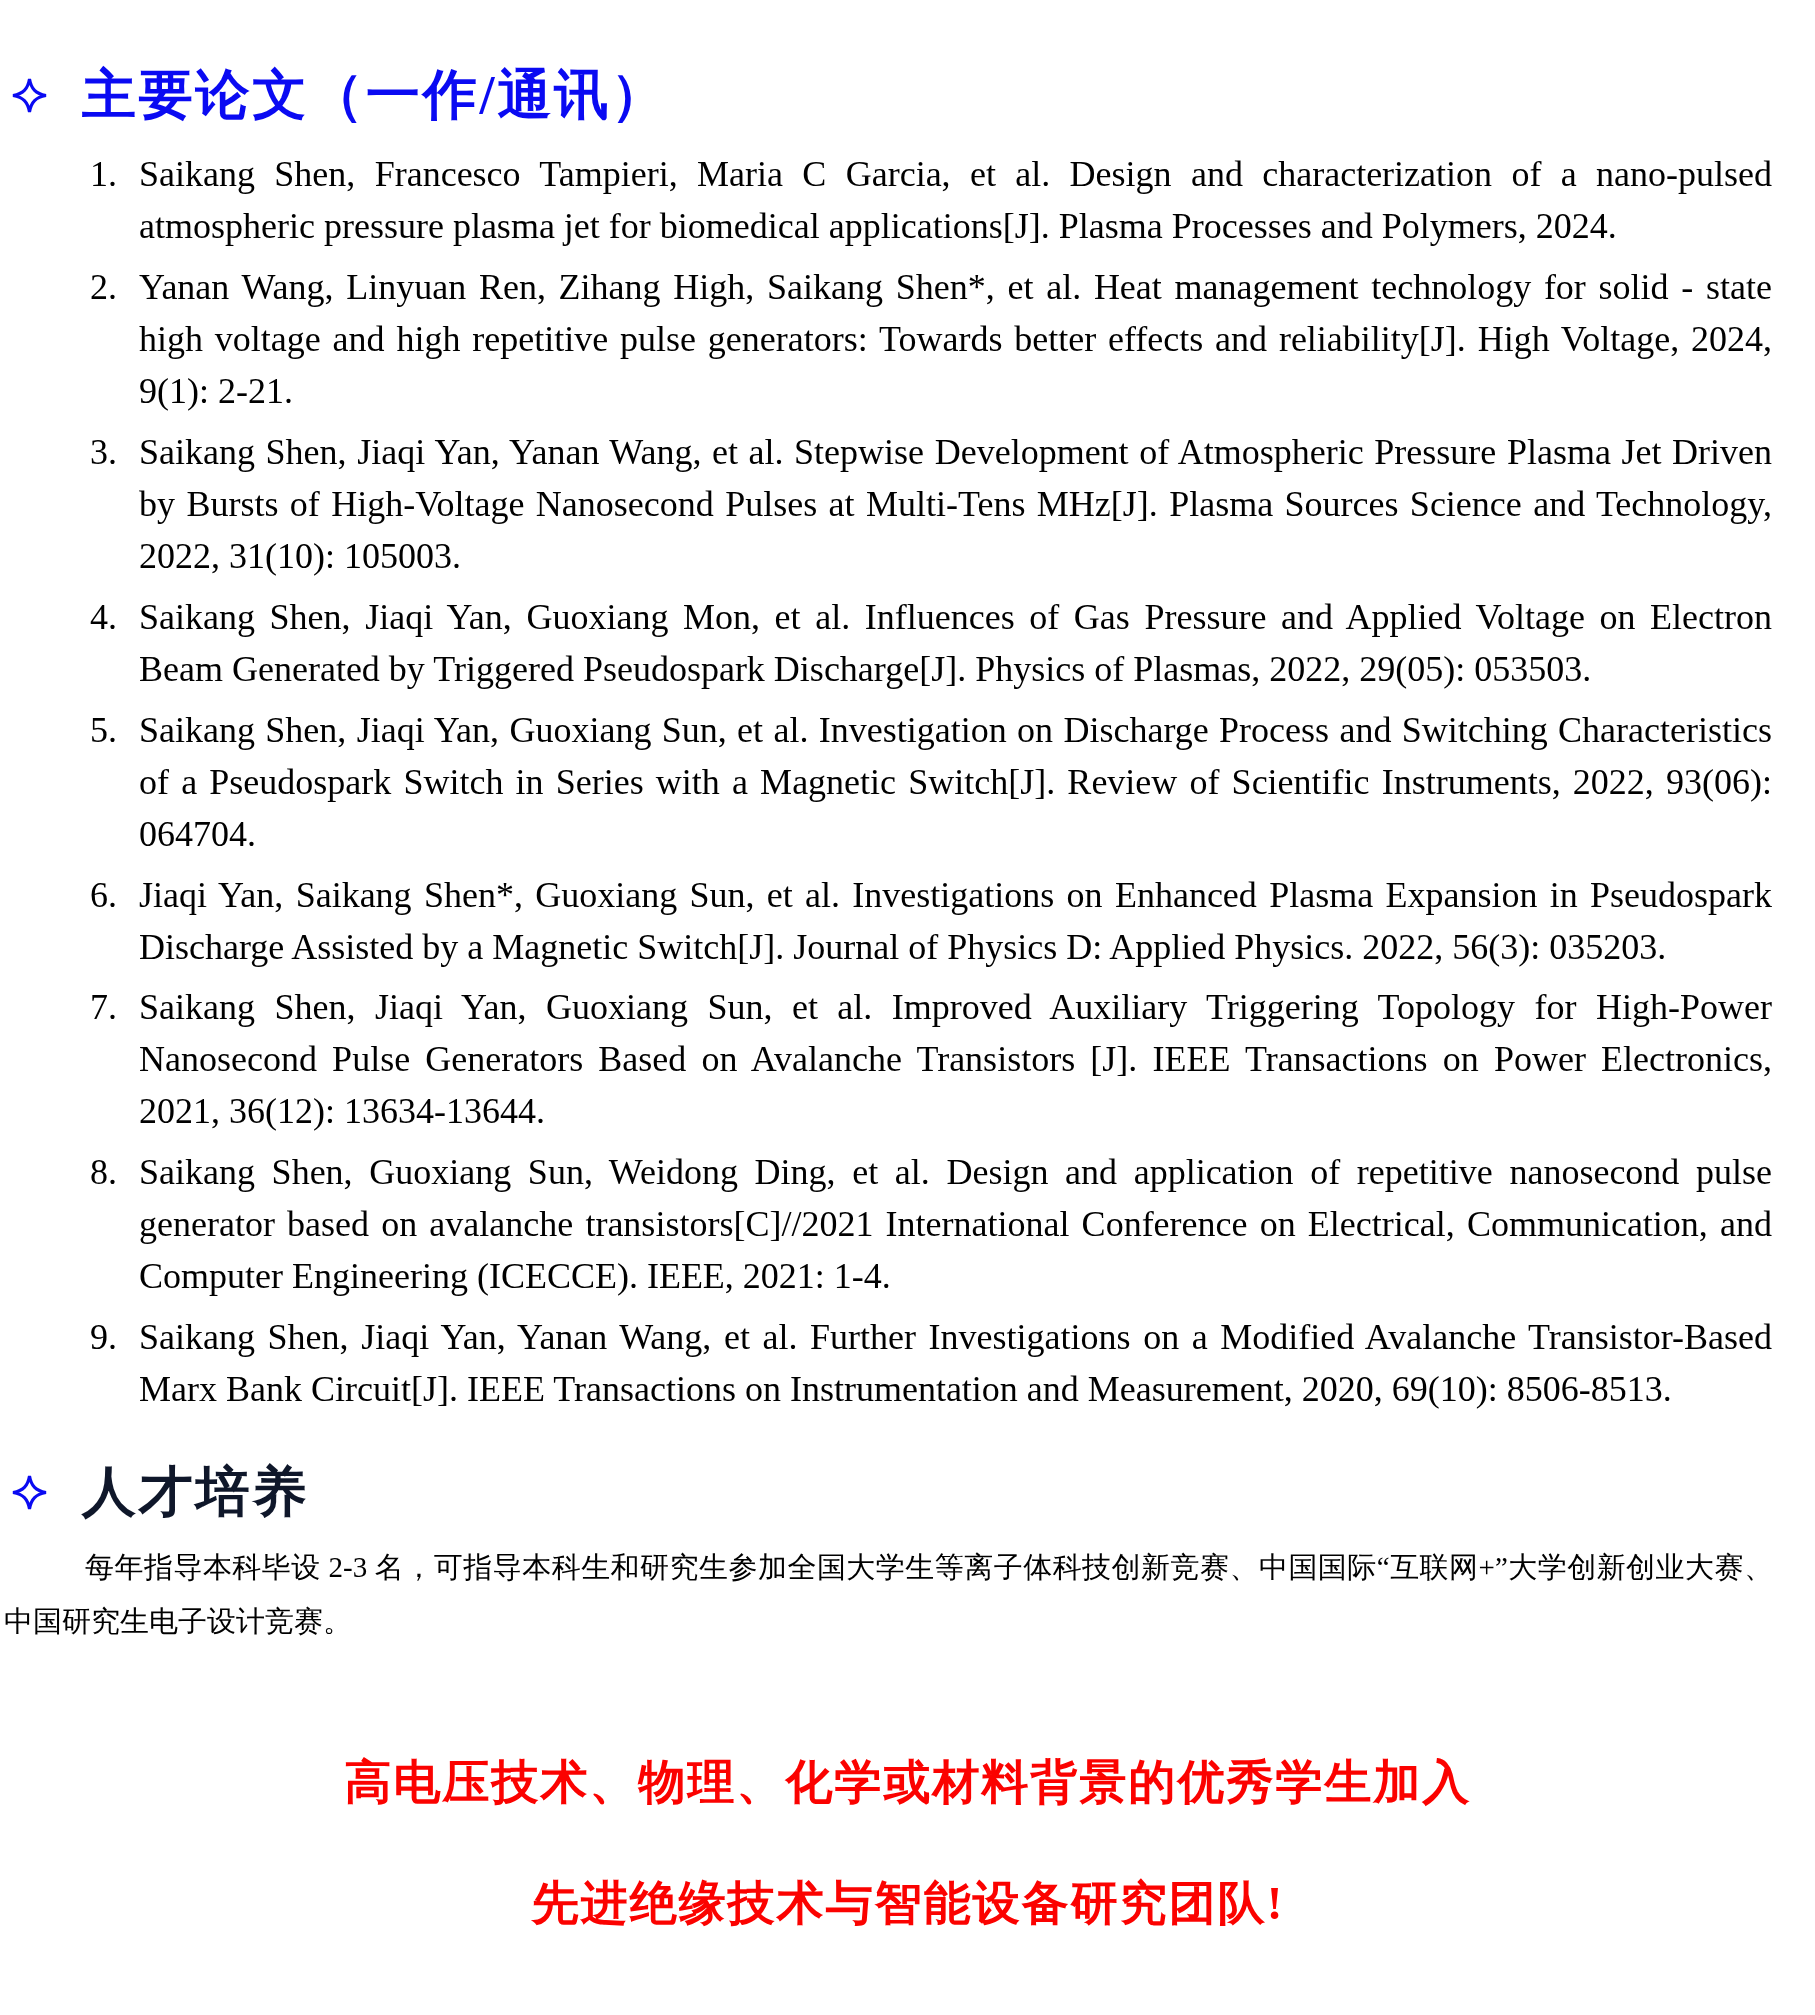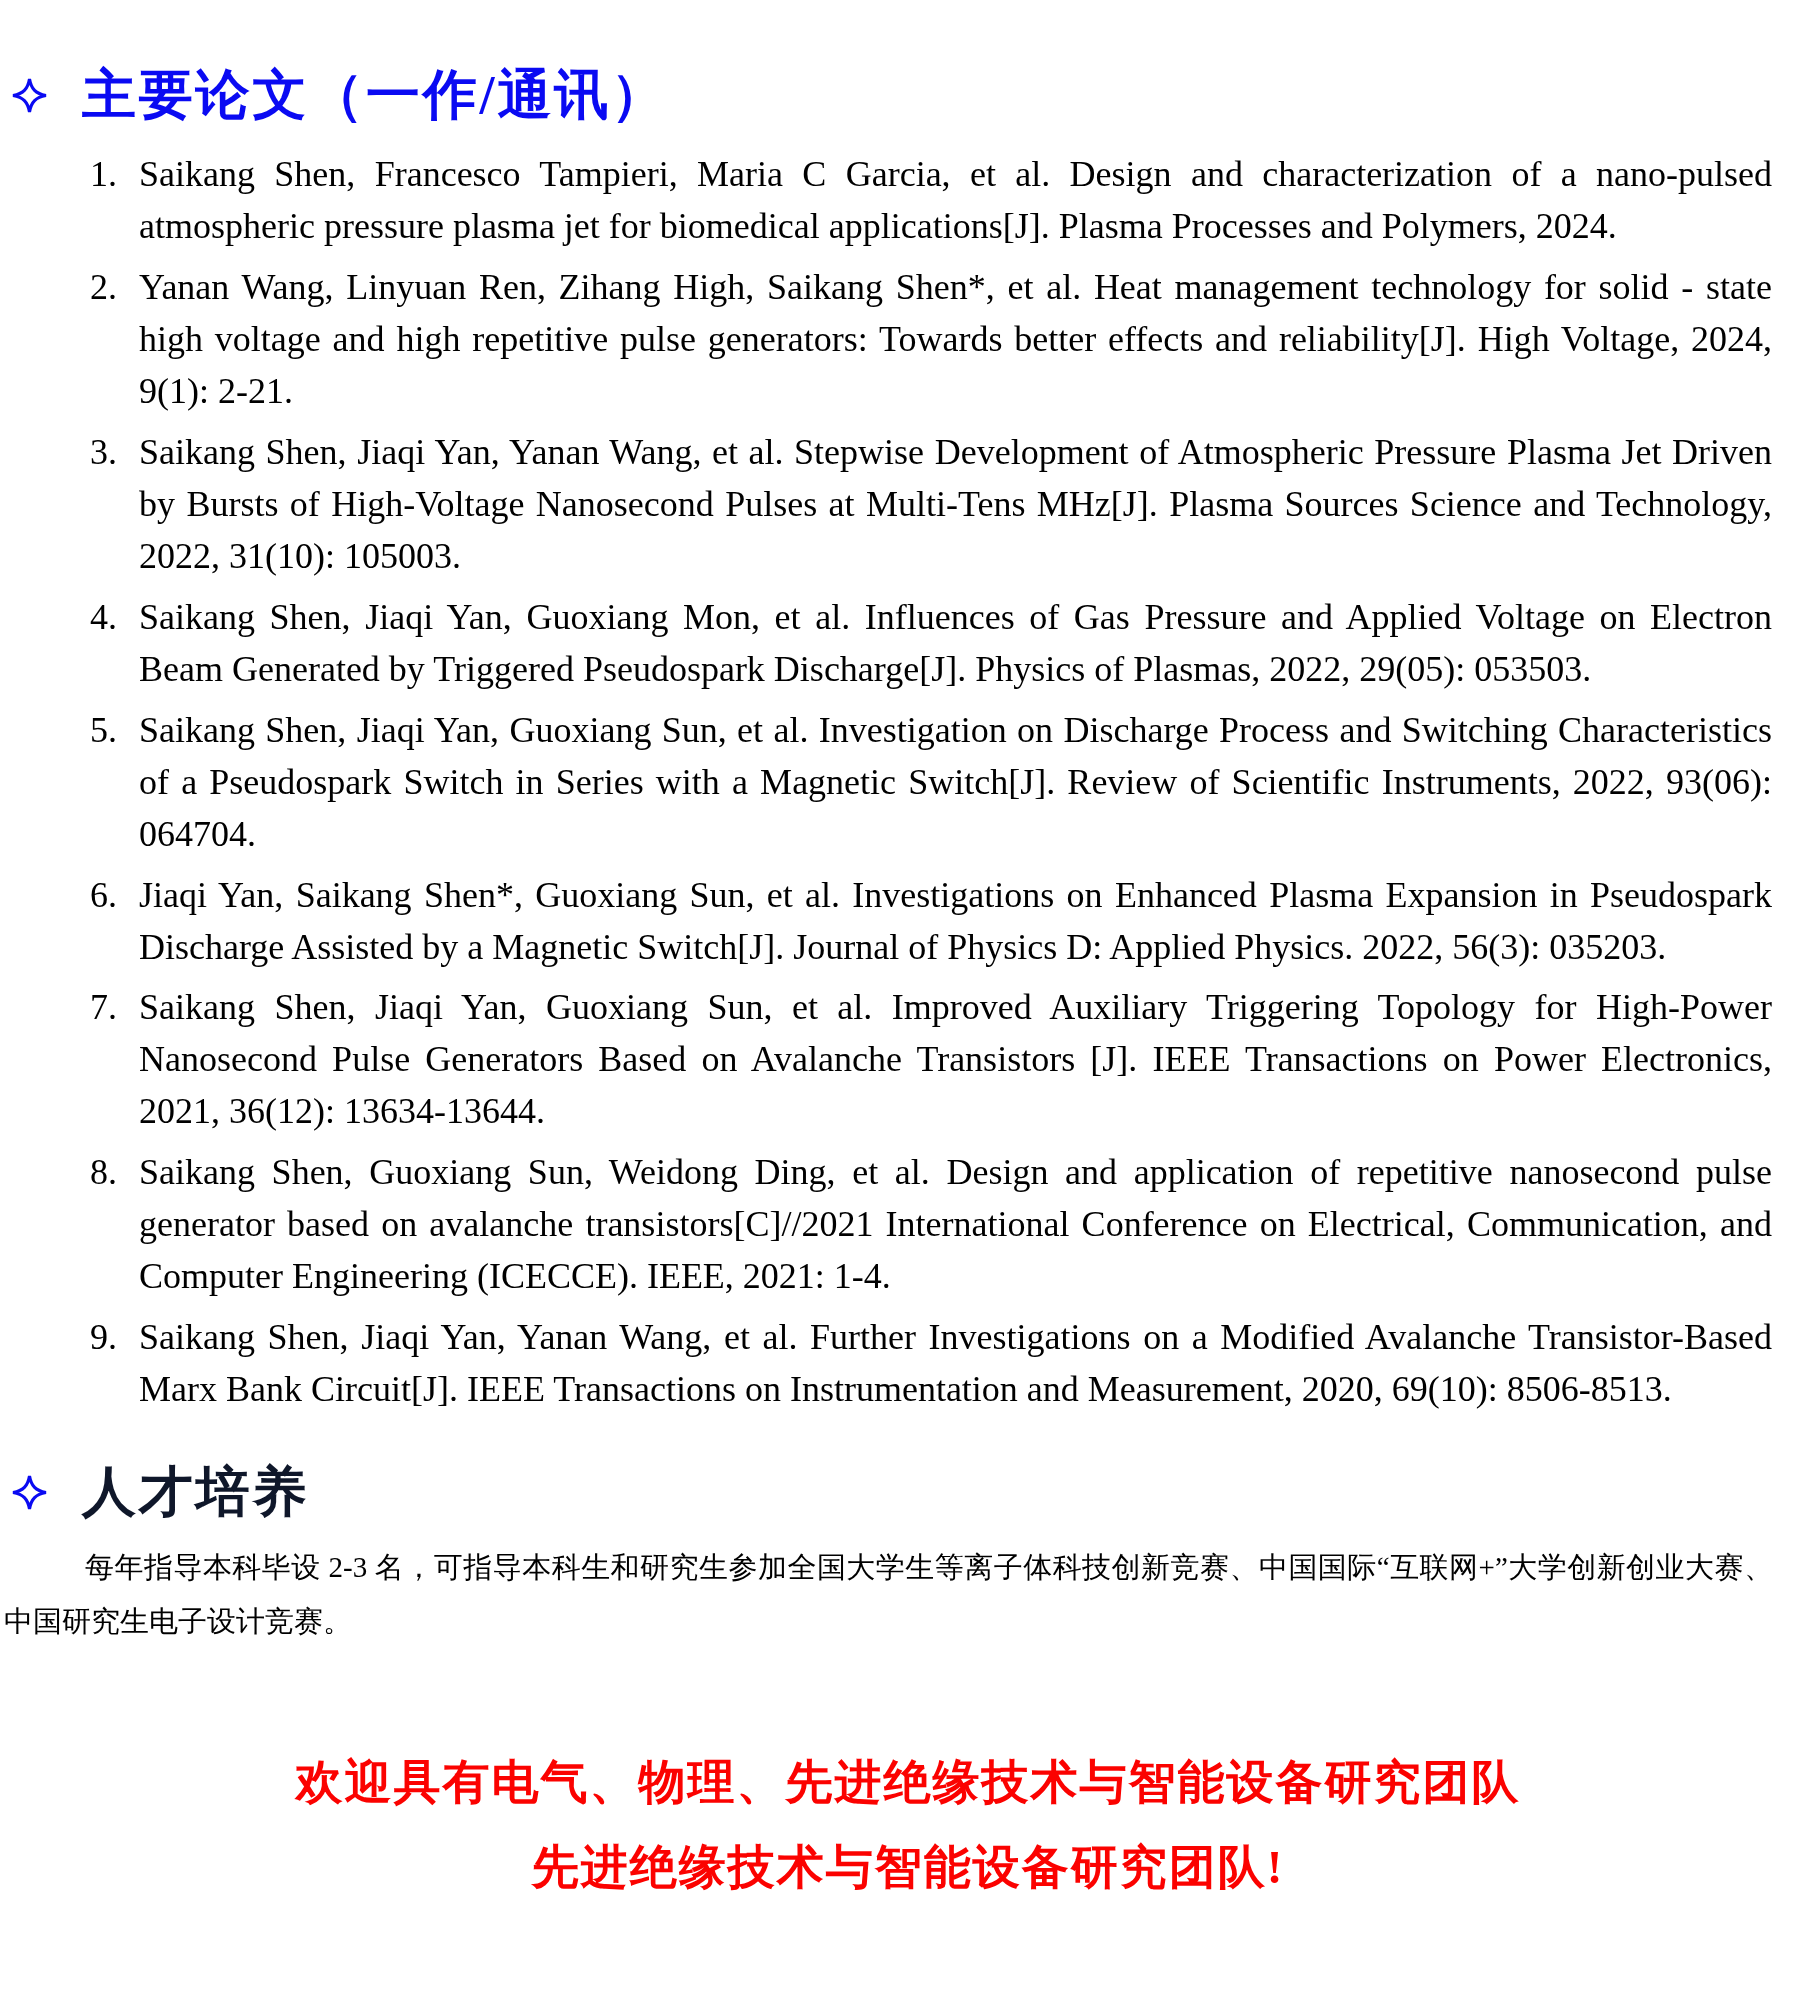--- a/index.html
+++ b/index.html
@@ -64,21 +64,21 @@
 
   
   .recruit-line {
     text-align: center;
     font-weight: bold;
     font-size: 47px;
     line-height: 1.2;
     letter-spacing: 2px;
   }
   .recruit-line-1 { margin-top: 106px; }
-  .recruit-line-2 { margin-top: 28px; }
+  .recruit-line-2 { margin-top: 64px; }
 </style>
 </head>
 <body>
 
 <div class="page">
 
   <div class="section-heading first-heading">
     <span class="star-icon heading-accent" style="color: rgb(10, 10, 242);">
       <svg viewBox="0 0 100 100" fill="none" xmlns="http://www.w3.org/2000/svg">
         <path d="M50 3 C55 32 68 45 97 50 C68 55 55 68 50 97 C45 68 32 55 3 50 C32 45 45 32 50 3 Z" stroke="currentColor" stroke-width="9" fill="none"></path>
@@ -103,17 +103,17 @@
     <span class="star-icon heading-accent" style="color: rgb(10, 10, 242);">
       <svg viewBox="0 0 100 100" fill="none" xmlns="http://www.w3.org/2000/svg">
         <path d="M50 3 C55 32 68 45 97 50 C68 55 55 68 50 97 C45 68 32 55 3 50 C32 45 45 32 50 3 Z" stroke="currentColor" stroke-width="9" fill="none"></path>
       </svg>
     </span>
     <span class="heading-text heading-accent" style="color: #0f172a;">人才培养</span>
   </div>
 
   <p class="talent-para">每年指导本科毕设 2-3 名，可指导本科生和研究生参加全国大学生等离子体科技创新竞赛、中国国际“互联网+”大学创新创业大赛、中国研究生电子设计竞赛。</p>
 
-  <div class="recruit-line recruit-line-1 recruit-accent" style="color: rgb(251, 2, 0);">欢迎具有电气、物理、先进绝缘技术与智能设备研究团队</div>
+  <div class="recruit-line recruit-line-1 recruit-accent" style="color: rgb(251, 2, 0);">高电压技术、物理、化学或材料背景的优秀学生加入</div>
   <div class="recruit-line recruit-line-2 recruit-accent" style="color: rgb(251, 2, 0);">先进绝缘技术与智能设备研究团队!</div>
 
 </div>
 
 
 </body></html>

